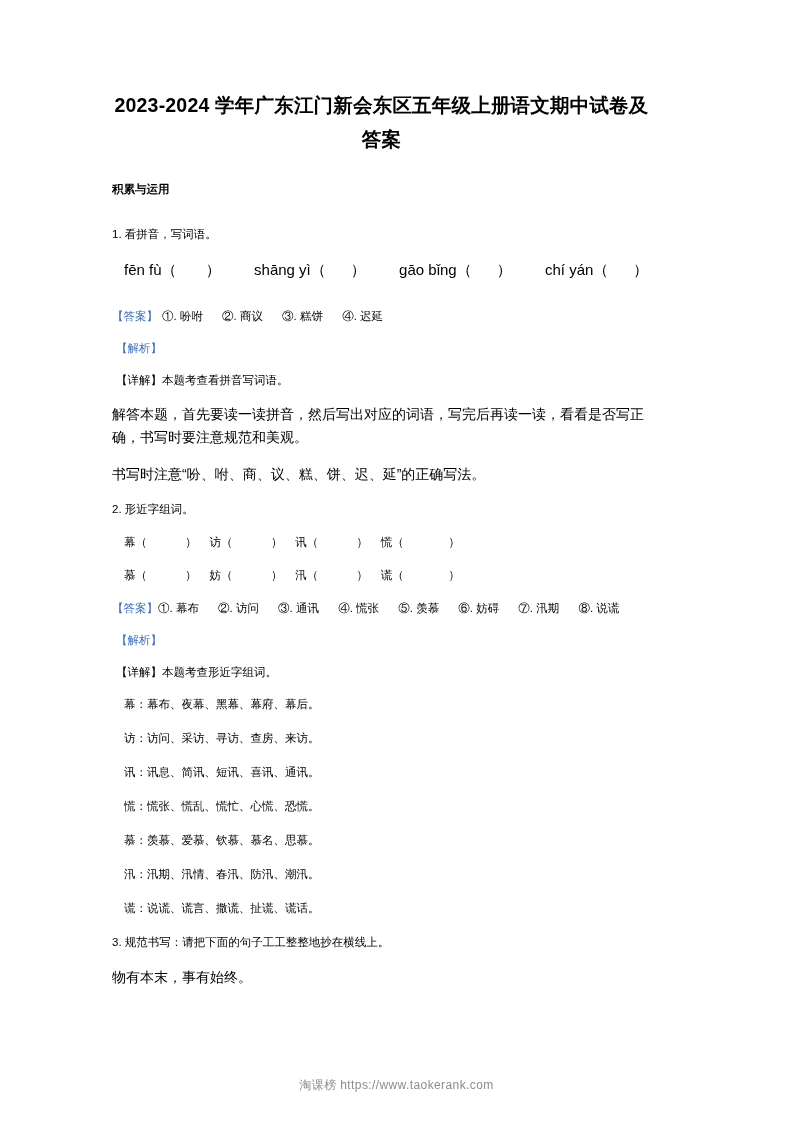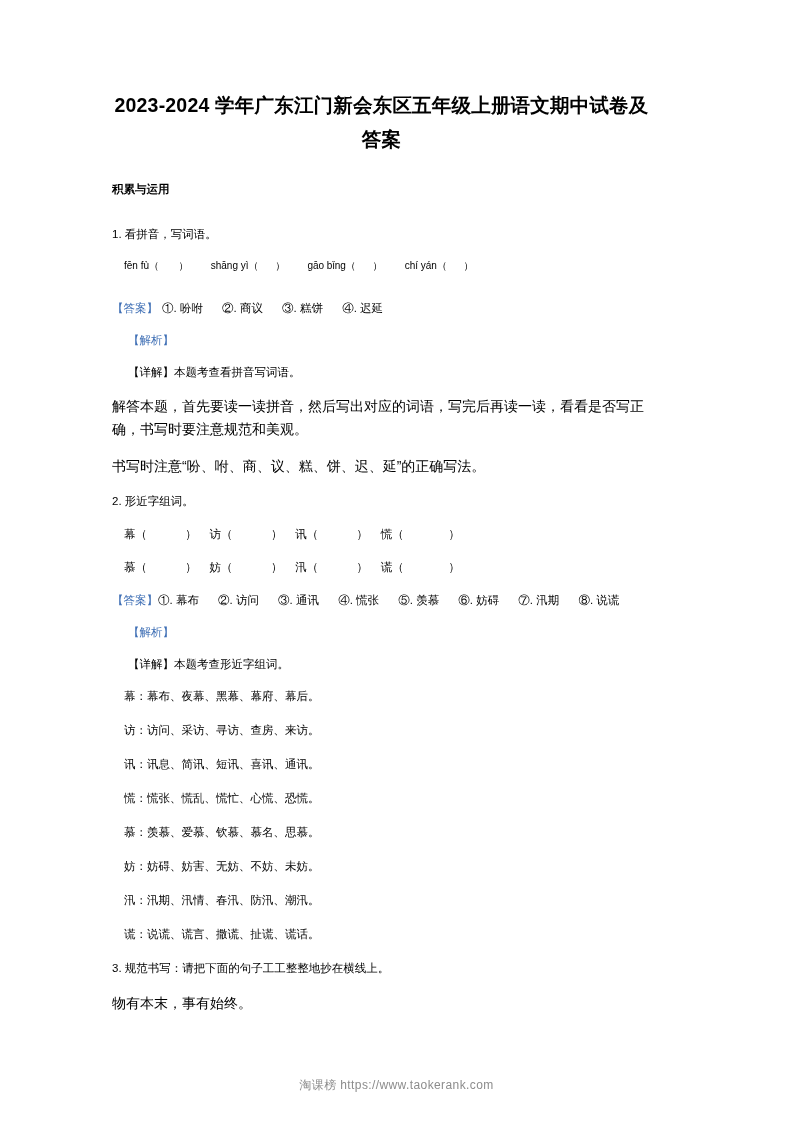--- a/index.html
+++ b/index.html
@@ -41,41 +41,41 @@
     font-size: 14px;
     line-height: 1.65;
     margin: 0 0 14px 0;
   }
   .q-line {
     font-size: 11.5px;
     line-height: 1.65;
     margin: 0 0 14px 0;
   }
   .pinyin-row {
-    font-size: 10px;
+    font-size: 15px;
     line-height: 1.6;
     margin: 0 0 25px 0;
     padding-left: 12px;
     white-space: pre;
   }
   .ans-label, .exp-label {
     color: #3f6fb5;
     font-size: 11.5px;
   }
   .answer-line {
     font-size: 11.5px;
     line-height: 1.65;
     margin: 13px 0 13px 0;
     white-space: pre-wrap;
   }
   .answer-line .ans-label { margin-right: 4px; }
   .explain-line {
     font-size: 11.5px;
     line-height: 1.65;
-    margin: 0 0 13px 16px;
+    margin: 0 0 13px 4px;
   }
   .words-row {
     font-size: 11.5px;
     line-height: 1.65;
     margin: 0 0 14px 0;
     padding-left: 12px;
     white-space: pre;
   }
   .list-line {
     font-size: 11.5px;
@@ -121,21 +121,20 @@
   <div class="words-row">幕（            ）    访（            ）    讯（            ）    慌（              ）</div>
   <div class="words-row">慕（            ）    妨（            ）    汛（            ）    谎（              ）</div>
   <div class="answer-wrap"><span class="ans-label">【答案】</span><span>①. 幕布      ②. 访问      ③. 通讯      ④. 慌张      ⑤. 羡慕      ⑥. 妨碍      ⑦. 汛期      ⑧. 说谎</span></div>
   <div class="explain-line"><span class="exp-label">【解析】</span></div>
   <div class="explain-line"><span>【详解】</span><span>本题考查形近字组词。</span></div>
   <div class="list-line">幕：幕布、夜幕、黑幕、幕府、幕后。</div>
   <div class="list-line">访：访问、采访、寻访、查房、来访。</div>
   <div class="list-line">讯：讯息、简讯、短讯、喜讯、通讯。</div>
   <div class="list-line">慌：慌张、慌乱、慌忙、心慌、恐慌。</div>
   <div class="list-line">慕：羡慕、爱慕、钦慕、慕名、思慕。</div>
-  <div class="list-line">妨：妨碍、妨害、无妨、不妨、未妨。</div>
   <div class="list-line">汛：汛期、汛情、春汛、防汛、潮汛。</div>
   <div class="list-line">谎：说谎、谎言、撒谎、扯谎、谎话。</div>
 
   <div class="q-line">3.  规范书写：请把下面的句子工工整整地抄在横线上。</div>
   <p class="body-line">物有本末，事有始终。</p>
 
 </div>
 
 <div class="footer">淘课榜 https://www.taokerank.com</div>
 

